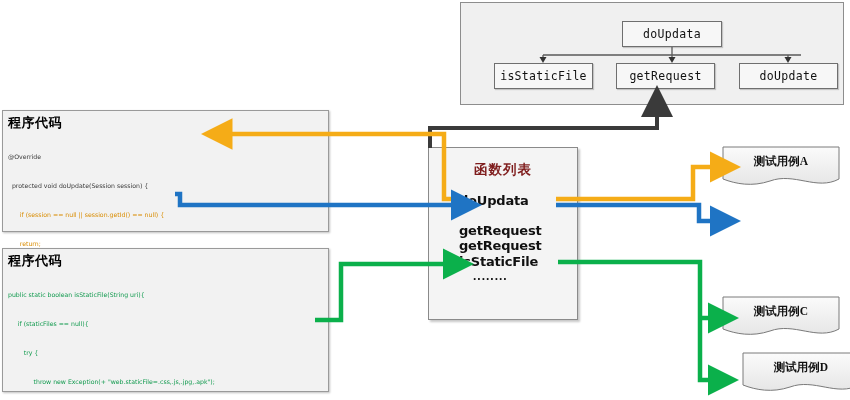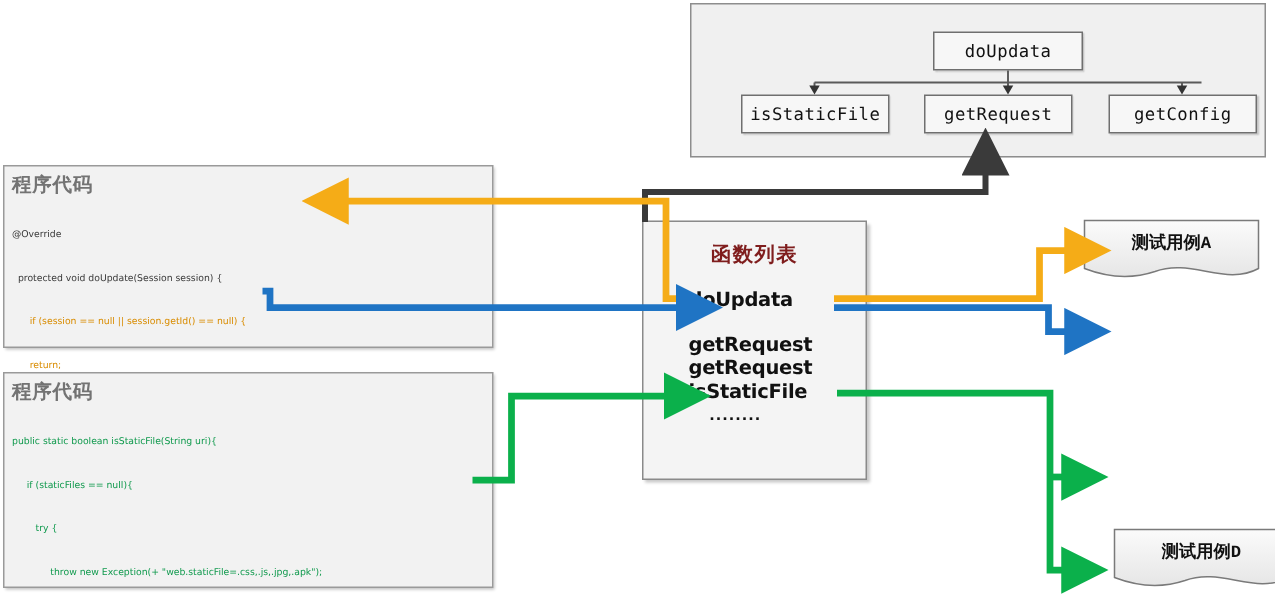--- a/index.html
+++ b/index.html
@@ -7,21 +7,21 @@
        font-family:"Liberation Sans","DejaVu Sans",sans-serif;}
 
   .stage{position:absolute;left:0;top:0;width:850px;height:316px;}
 
   
   #wires{position:absolute;left:0;top:0;width:850px;height:400px;pointer-events:none;}
 
   
   .code-panel{position:absolute;background:#f2f2f2;border:1px solid #9a9a9a;
               box-shadow:1px 1px 2px rgba(0,0,0,.25);box-sizing:border-box;}
-  .code-title{font-weight:bold;font-size:13px;color:#737373;padding:3px 0 1px 5px;
+  .code-title{font-weight:bold;font-size:13px;color:#000000;padding:3px 0 1px 5px;
               letter-spacing:.5px;font-family:"DejaVu Sans",sans-serif;}
   .code-body{font-family:"DejaVu Sans","Liberation Sans",sans-serif;
              font-size:6.2px;line-height:9.6px;padding:0 0 0 5px;white-space:pre;}
   .c-blue{color:#1f5fa9;}
   .c-orange{color:#d98c00;}
   .c-gray{color:#3a3a3a;}
   .c-dgreen{color:#119a4e;}
 
   
   .tree-box{position:absolute;left:460px;top:2px;width:384px;height:103px;
@@ -41,39 +41,39 @@
   .func-list{margin-top:14px;padding-left:30px;}
   .func-item{font-weight:bold;font-size:13px;color:#111;line-height:15.5px;
              font-family:"DejaVu Sans","Liberation Sans",sans-serif;letter-spacing:-.2px;}
   .func-dots{font-weight:bold;font-size:12px;color:#111;letter-spacing:1px;padding-left:14px;}
 
   
   .doc{position:absolute;width:118px;height:42px;}
   .doc svg{position:absolute;left:0;top:0;}
   .doc span{position:absolute;left:0;top:8px;width:118px;text-align:center;
             font-weight:bold;font-size:11.5px;color:#111;
-            font-family:Liberation Mono, monospace;}
+            font-family:Liberation Serif, serif;}
 </style>
 </head>
 <body>
 
 <div class="stage">
 
   <div class="tree-box">
     <div class="mono-node" style="left:161px;top:18px;width:100px;height:26px;">
       <span>doUpdata</span>
     </div>
     <div class="mono-node" style="left:33px;top:60px;width:99px;height:26px;">
       <span>isStaticFile</span>
     </div>
     <div class="mono-node" style="left:155px;top:60px;width:99px;height:26px;">
       <span>getRequest</span>
     </div>
     <div class="mono-node" style="left:278px;top:60px;width:99px;height:26px;">
-      <span>getConfig</span>
+      <span>doUpdate</span>
     </div>
     <svg width="384" height="103" style="position:absolute;left:0;top:0;">
       <g stroke="#5a5a5a" stroke-width="1.3" fill="none">
         <path d="M211,44 L211,52"></path>
         <path d="M82,52 L340,52"></path>
         <path d="M82,52 L82,58"></path>
         <path d="M211,52 L211,58"></path>
         <path d="M327,52 L327,58"></path>
       </g>
       <g fill="#333">
@@ -139,20 +139,32 @@
         <stop offset="0" stop-color="#fbfbfb"></stop>
             <stop offset="1" stop-color="#e6e6e6"></stop>
           </linearGradient>
         </defs>
       <path d="M1,1 H117 V33 C95,45 72,26 48,35 C30,41 14,38 1,33 Z" fill="url(#gA)" stroke="#7a7a7a" stroke-width="1"></path>
     </svg>
     <span>测试用例A</span>
   </div>
 
 
+  <div class="doc" style="left:722px;top:296px;">
+    <svg width="118" height="42" viewBox="0 0 118 42">
+      <defs>
+          <linearGradient id="gC" x1="0" y1="0" x2="0" y2="1">
+        <stop offset="0" stop-color="#fbfbfb"></stop>
+            <stop offset="1" stop-color="#e6e6e6"></stop>
+          </linearGradient>
+        </defs>
+      <path d="M1,1 H117 V33 C95,45 72,26 48,35 C30,41 14,38 1,33 Z" fill="url(#gC)" stroke="#7a7a7a" stroke-width="1"></path>
+    </svg>
+    <span>测试用例C</span>
+  </div>
 
   <div class="doc" style="left:742px;top:352px;">
     <svg width="118" height="42" viewBox="0 0 118 42">
       <defs>
           <linearGradient id="gD" x1="0" y1="0" x2="0" y2="1">
         <stop offset="0" stop-color="#fbfbfb"></stop>
             <stop offset="1" stop-color="#e6e6e6"></stop>
           </linearGradient>
         </defs>
       <path d="M1,1 H117 V33 C95,45 72,26 48,35 C30,41 14,38 1,33 Z" fill="url(#gD)" stroke="#7a7a7a" stroke-width="1"></path>

